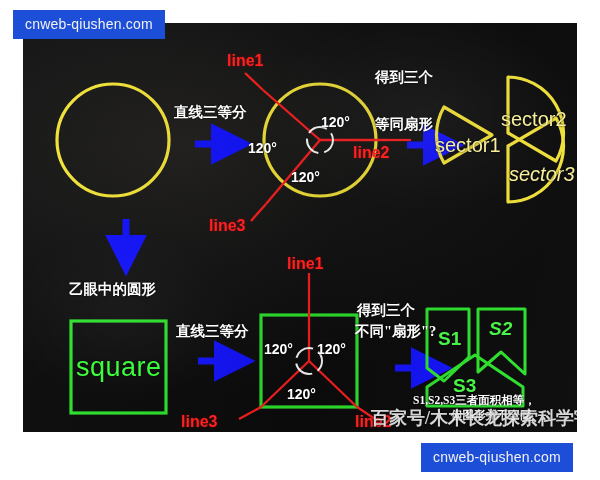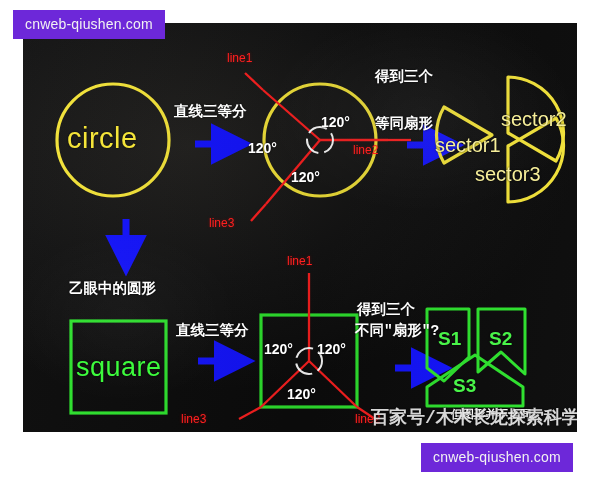--- a/index.html
+++ b/index.html
@@ -24,36 +24,36 @@
       radial-gradient(ellipse 40% 35% at 72% 22%, rgba(255,255,255,.045), rgba(255,255,255,0) 70%),
       radial-gradient(ellipse 30% 30% at 18% 72%, rgba(255,255,255,.03), rgba(255,255,255,0) 70%),
       linear-gradient(100deg, rgba(255,255,255,.02) 0%, rgba(0,0,0,.10) 55%, rgba(255,255,255,.015) 100%);
     pointer-events:none;
   }
   .board svg{position:absolute;left:0;top:0;width:554px;height:409px;overflow:visible;}
 
   
   .btxt{position:absolute;color:#ffffff;white-space:nowrap;line-height:1.12;z-index:6;
         text-shadow:0 0 2px rgba(0,0,0,.9);}
-  .cn{font-family:Liberation Mono, monospace;font-weight:700;}
+  .cn{font-family:Liberation Serif, serif;font-weight:700;}
 
   .lbl-circle{color:#f5e53a;font-size:29px;letter-spacing:.5px;}
   .lbl-square{color:#3dfb3d;font-size:27px;letter-spacing:.5px;}
-  .lbl-red{color:#ff2020;font-weight:400;font-size:12px;
+  .lbl-red{color:#ff2020;font-weight:700;font-size:16px;
            text-shadow:0 0 3px rgba(255,0,0,.35);}
   .lbl-ang{color:#ffffff;font-weight:700;font-size:14px;margin-top:8px;}
   .lbl-sec{color:#f7ef9a;font-size:20px;}
   .lbl-s{color:#49f449;font-weight:700;font-size:19px;text-align:right;}
   .lbl-cn{font-size:14.5px;}
   .lbl-note{font-size:11.5px;}
   .lbl-wm{font-size:18px;color:#e8e8e8;opacity:.92;}
 
   
   .wm{
-    position:absolute;background:#6d28d9;color:#f2f2f2;
+    position:absolute;background:#1d4ed8;color:#f2f2f2;
     font-size:14px;letter-spacing:.2px;
     padding:6px 12px 7px 12px;z-index:30;white-space:nowrap;
   }
   .wm-tl{left:13px;top:10px;}
   .wm-br{left:421px;top:443px;}
 </style>
 </head>
 <body>
 
 <div id="stage">
@@ -135,60 +135,60 @@
         <path d="M372,345 L403,345" stroke="#1414ff" stroke-width="7" marker-end="url(#ar)"></path>
       </g>
 
       <g fill="none" stroke="#2fe62f" stroke-width="3" stroke-linejoin="round">
         <path d="M404,286 L446,286 L446,334 L421,358 L404,345 Z"></path>
         <path d="M455,286 L502,286 L502,351 L478,329 L455,349 Z"></path>
         <path d="M404,364 L452,332 L500,364 L500,383 L404,383 Z"></path>
       </g>
     </svg>
 
-    <div class="btxt lbl-circle" style="left:44px;top:99px;">circle</div>
 
     <div class="btxt lbl-cn cn" style="left:151px;top:81px;">直线三等分</div>
 
     <div class="btxt lbl-red" style="left:204px;top:29px;">line1</div>
     <div class="btxt lbl-red" style="left:330px;top:121px;">line2</div>
     <div class="btxt lbl-red" style="left:186px;top:194px;">line3</div>
 
     <div class="btxt lbl-ang" style="left:298px;top:84px;">120°</div>
     <div class="btxt lbl-ang" style="left:225px;top:110px;">120°</div>
     <div class="btxt lbl-ang" style="left:268px;top:139px;">120°</div>
 
     <div class="btxt lbl-cn cn" style="left:352px;top:46px;">得到三个</div>
     <div class="btxt lbl-cn cn" style="left:352px;top:66px;margin-top:27px;">等同扇形</div>
 
     <div class="btxt lbl-sec" style="left:412px;top:111px;">sector1</div>
     <div class="btxt lbl-sec" style="left:478px;top:85px;">sector2</div>
-    <div class="btxt lbl-sec" style="left:452px;top:140px;">sector3</div>
+    <div class="btxt lbl-sec" style="left:486px;top:140px;font-style:italic;">sector3</div>
 
     <div class="btxt lbl-square" style="left:53px;top:329px;">square</div>
 
     <div class="btxt lbl-cn cn" style="left:46px;top:258px;">乙眼中的圆形</div>
 
     <div class="btxt lbl-cn cn" style="left:153px;top:300px;">直线三等分</div>
 
     <div class="btxt lbl-red" style="left:264px;top:232px;">line1</div>
     <div class="btxt lbl-red" style="left:332px;top:390px;">line2</div>
     <div class="btxt lbl-red" style="left:158px;top:390px;">line3</div>
 
     <div class="btxt lbl-ang" style="left:241px;top:311px;">120°</div>
     <div class="btxt lbl-ang" style="left:294px;top:311px;">120°</div>
     <div class="btxt lbl-ang" style="left:264px;top:356px;">120°</div>
 
     <div class="btxt lbl-cn cn" style="left:334px;top:279px;">得到三个</div>
     <div class="btxt lbl-cn cn" style="left:332px;top:300px;">不同"扇形"?</div>
 
     <div class="btxt lbl-s" style="left:415px;top:305px;">S1</div>
-    <div class="btxt lbl-s" style="left:466px;top:305px;">S2</div>
+    <div class="btxt lbl-s" style="left:466px;top:295px;font-style:italic;">S2</div>
     <div class="btxt lbl-s" style="left:430px;top:352px;">S3</div>
 
+    <div class="btxt lbl-note cn" style="left:390px;top:371px;">S1,S2,S3三者面积相等，</div>
     <div class="btxt lbl-note cn" style="left:408px;top:386px;padding-left:20px;">但图形并不全同</div>
 
     <div class="btxt lbl-wm cn" style="left:348px;top:385px;">百家号/木木长龙探索科学宇宙</div>
   </div>
 
   <div class="wm wm-tl">cnweb-qiushen.com</div>
   <div class="wm wm-br">cnweb-qiushen.com</div>
 
 </div>
 

